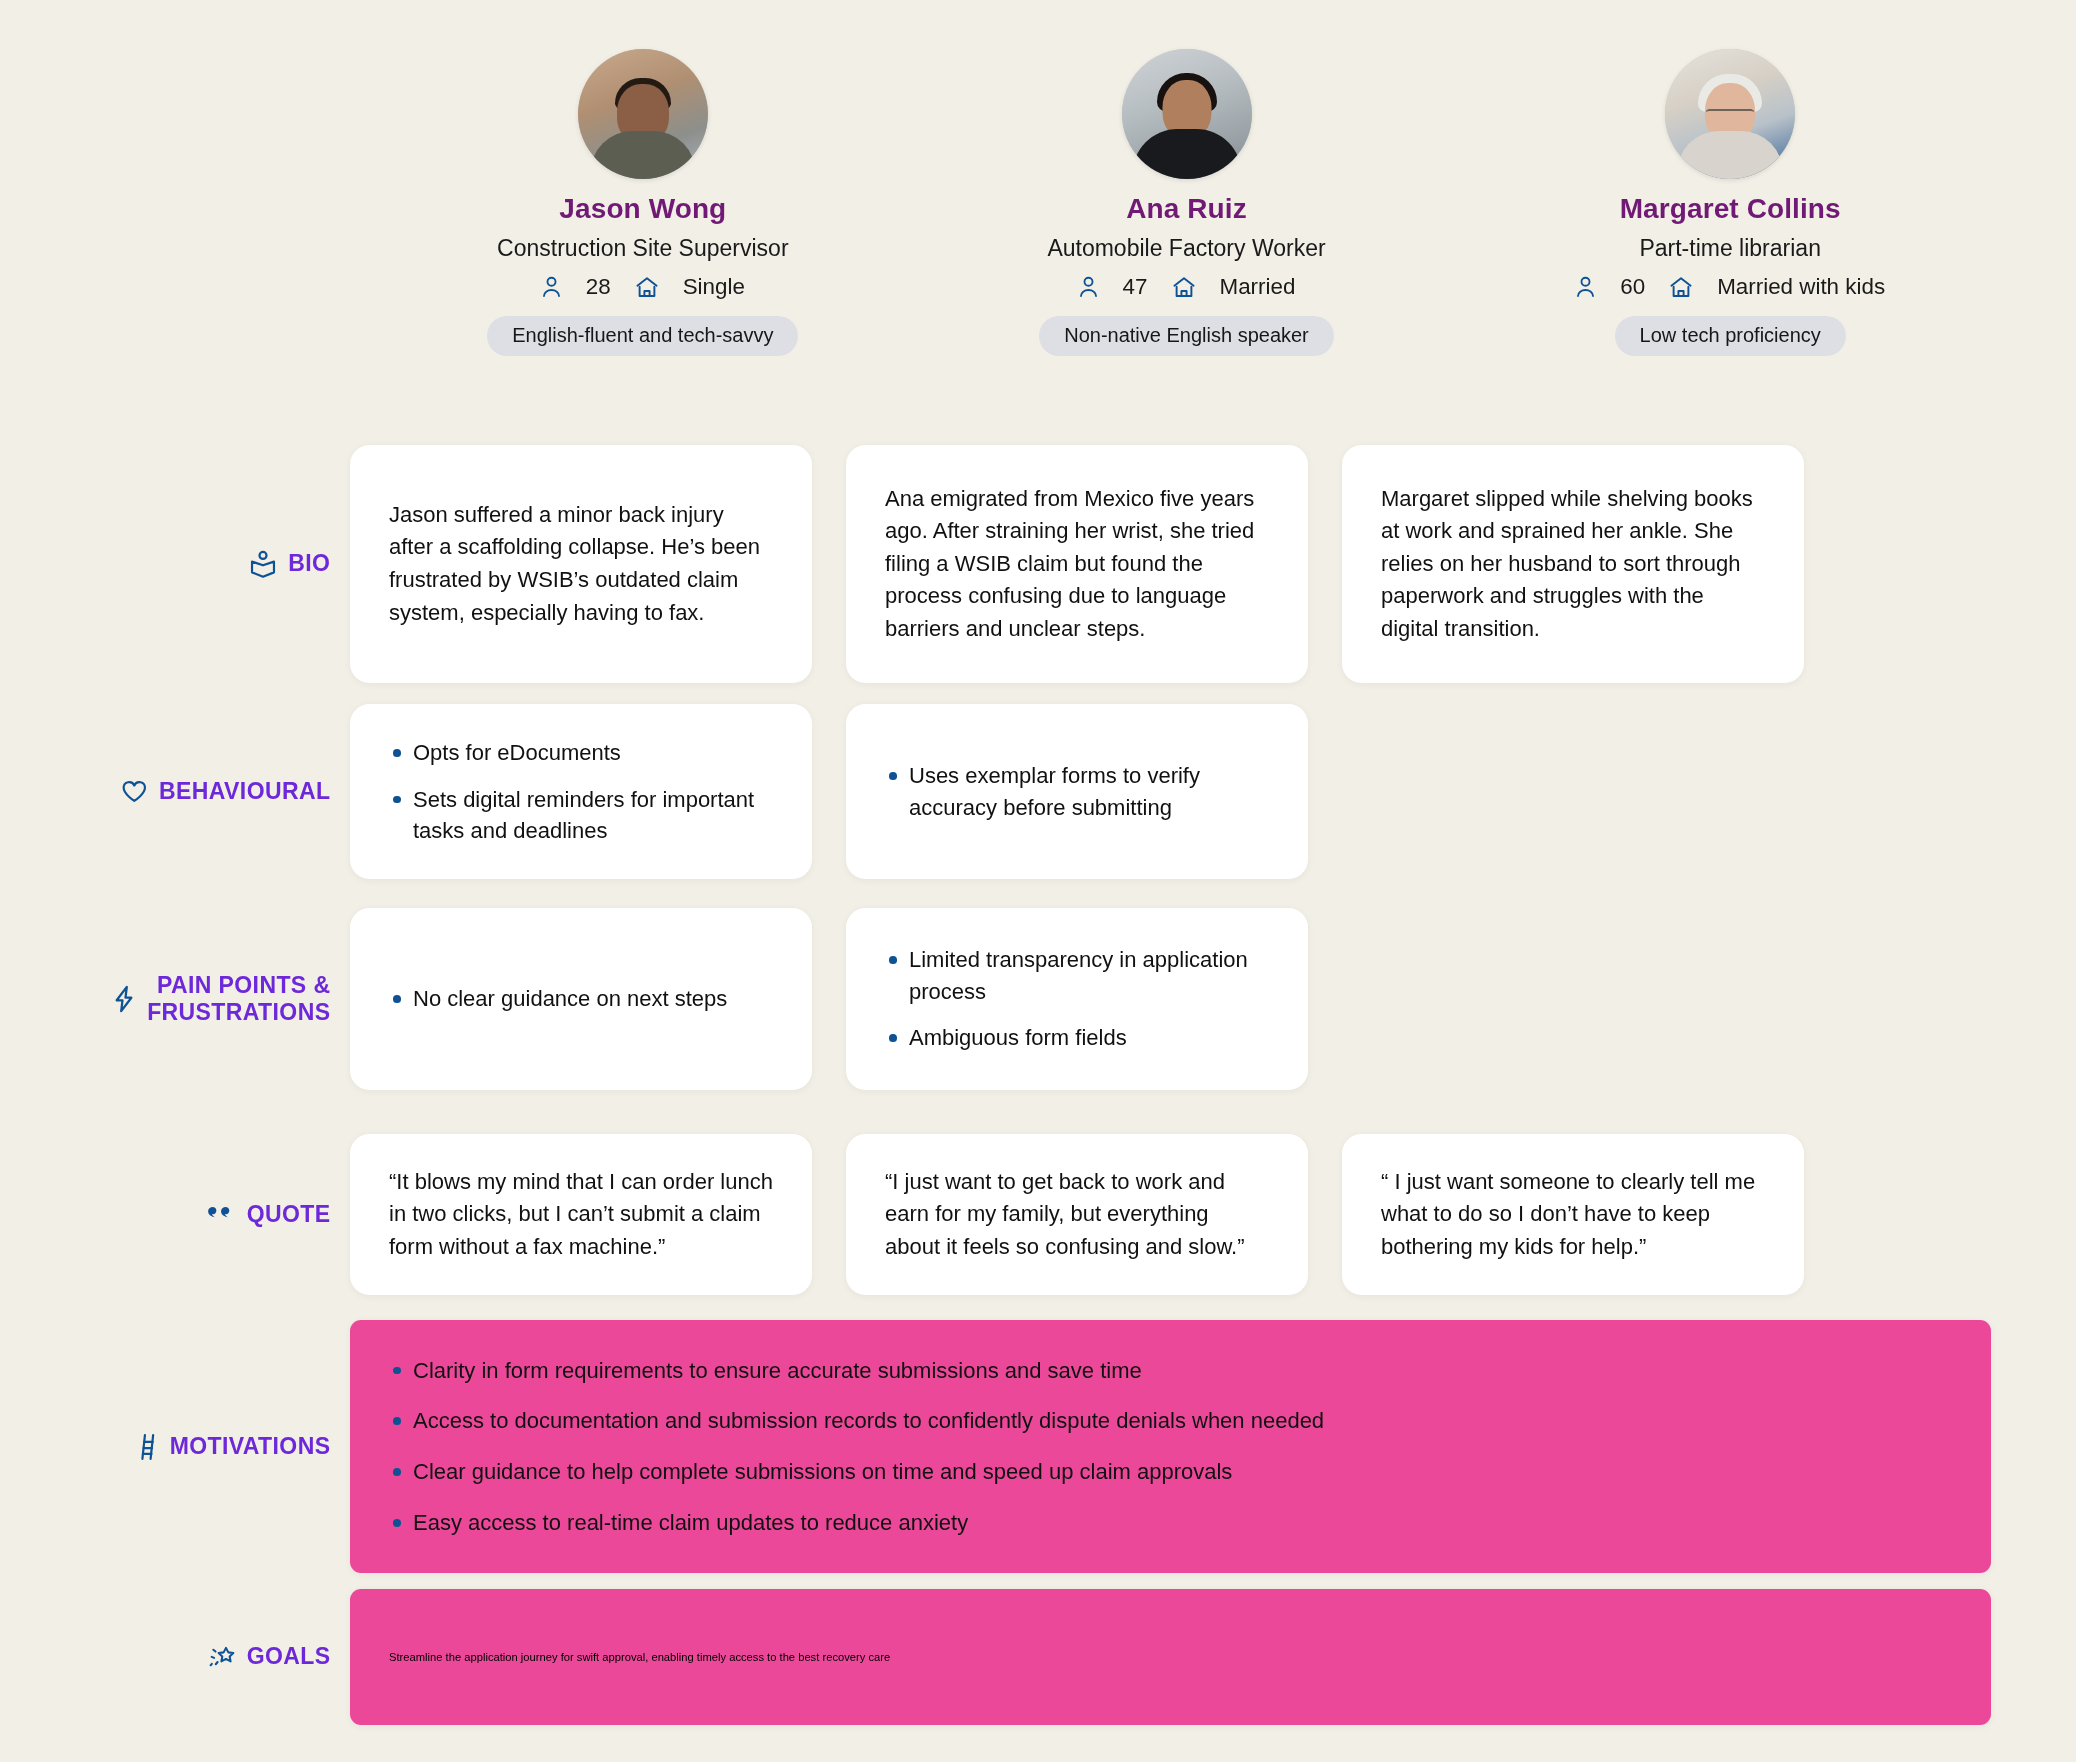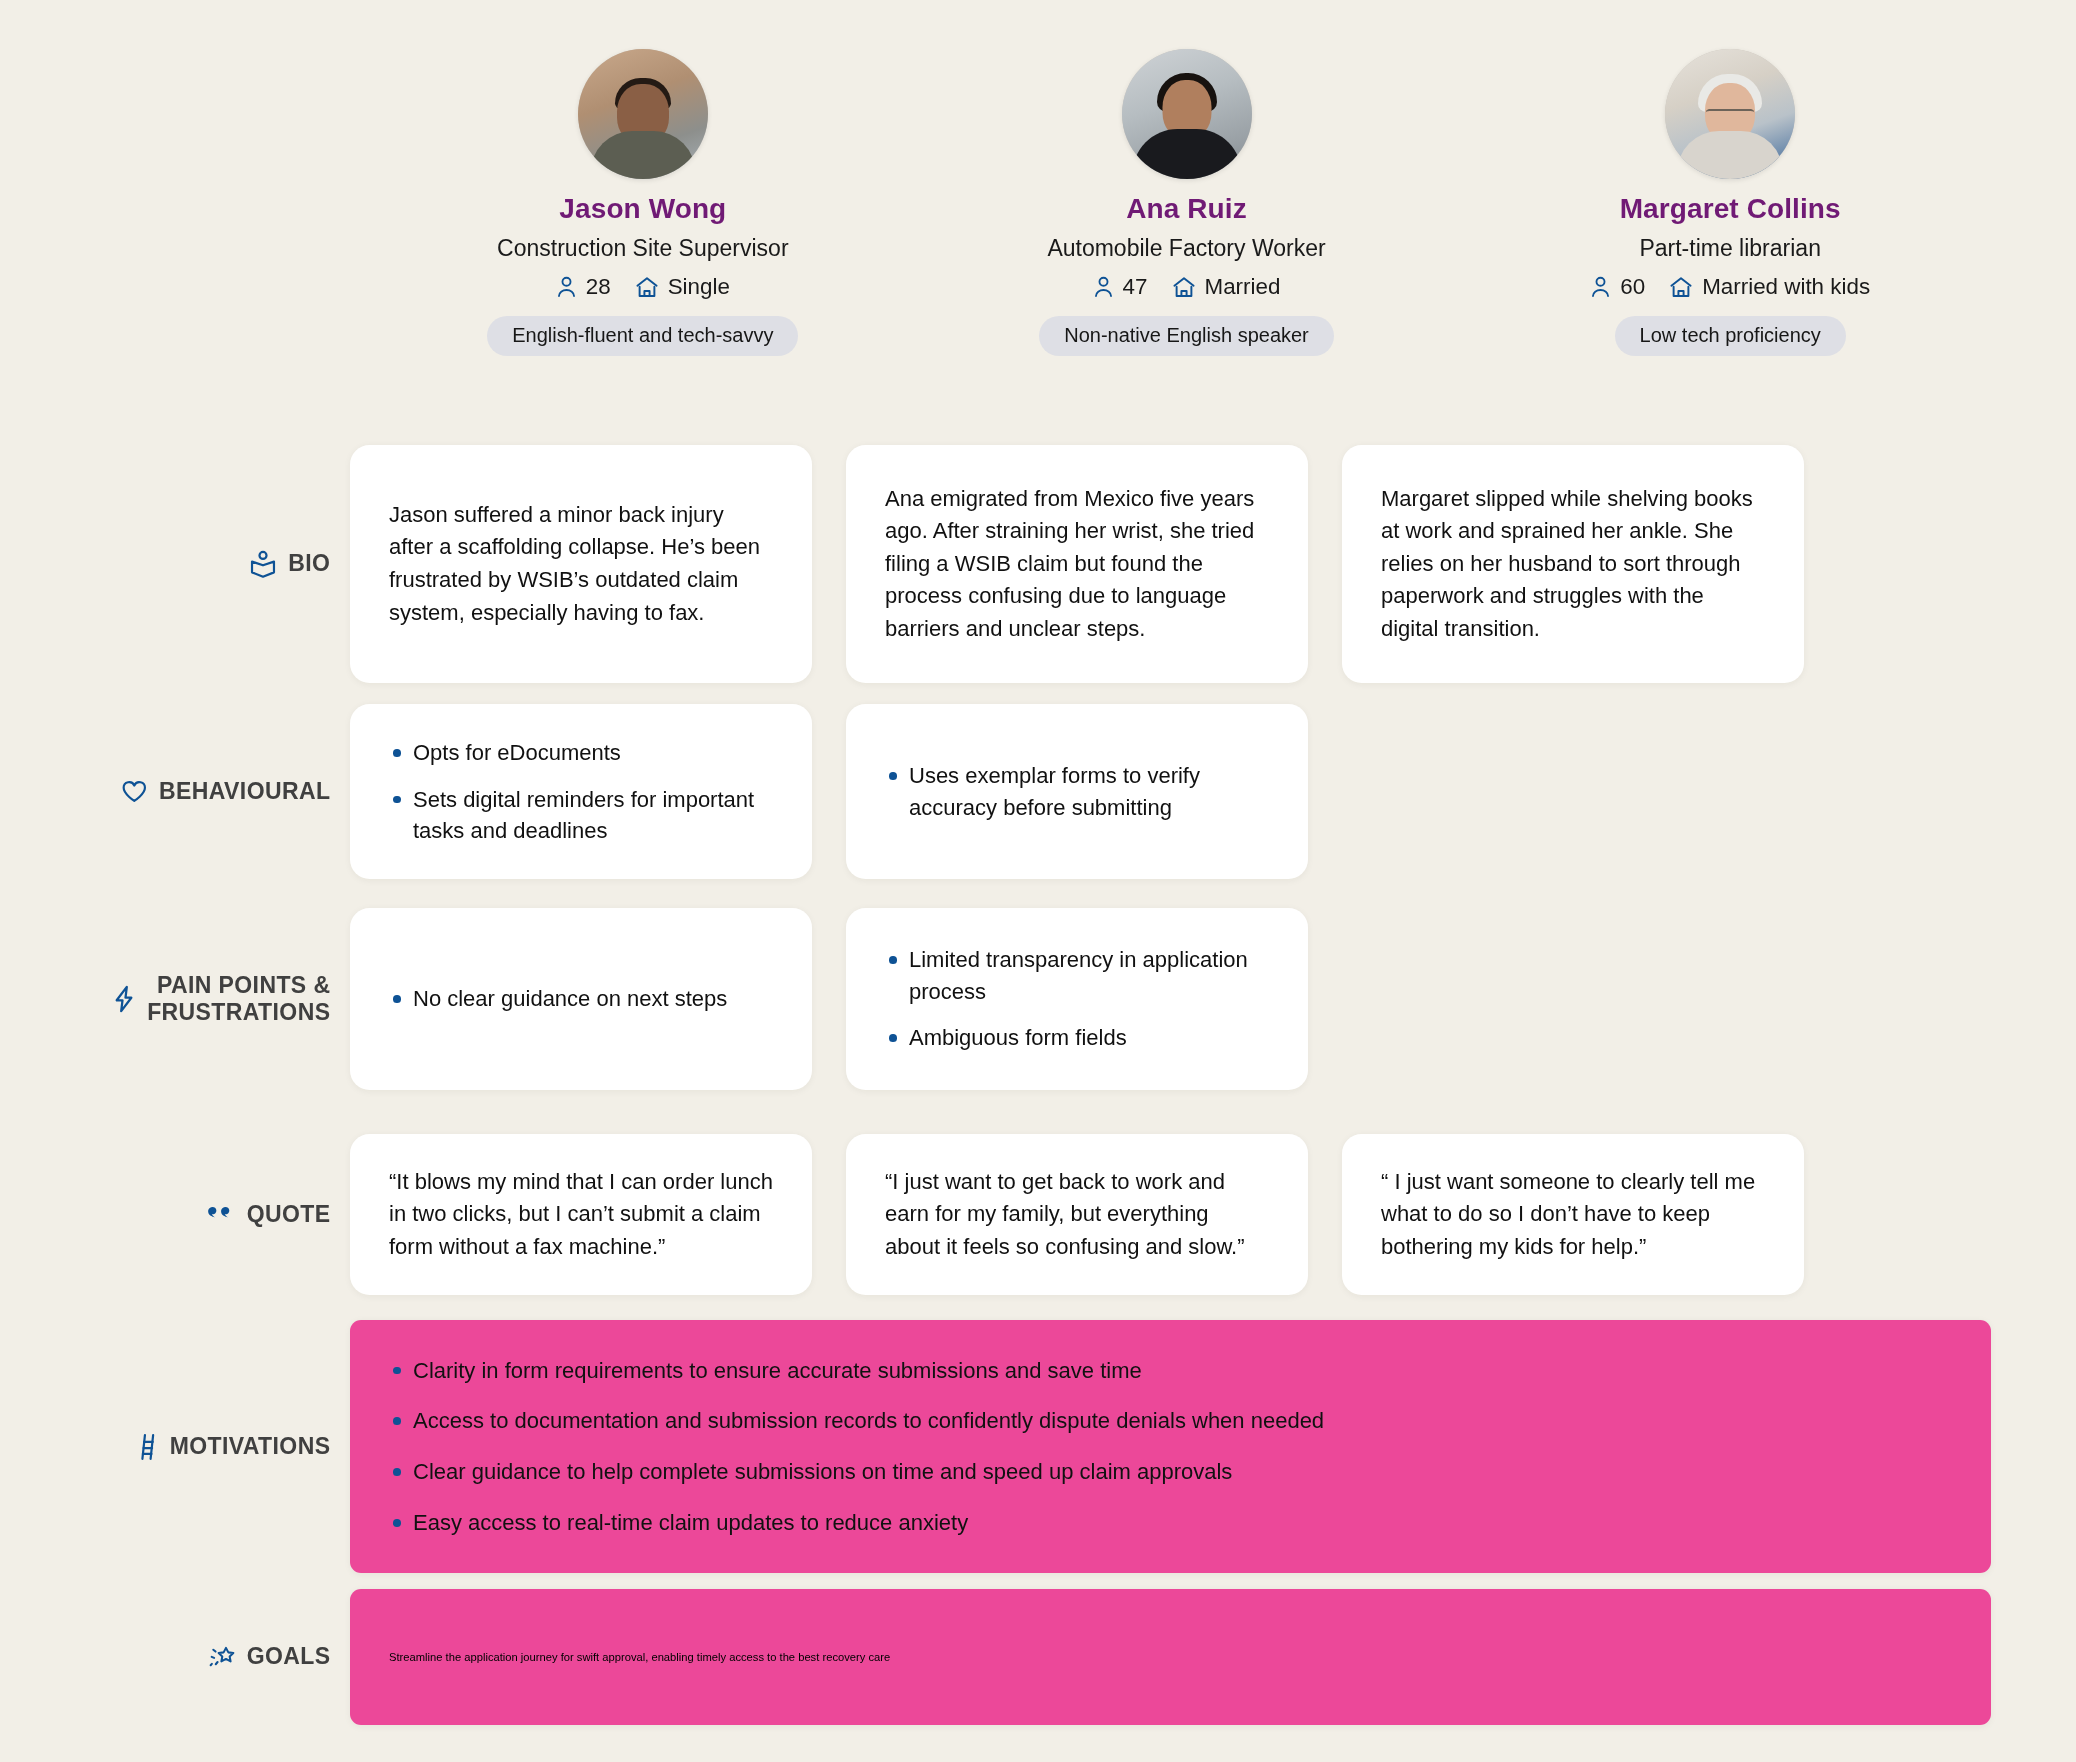--- a/index.html
+++ b/index.html
@@ -87,21 +87,21 @@
     white-space: nowrap;
   }
   .persona-meta {
     margin-top: 12.6px;
     display: flex;
     align-items: center;
     gap: 24px;
     font-size: 22.4px;
     color: #1a1a1a;
   }
-  .meta-item { display: flex; align-items: center; gap: 9px; white-space: nowrap; }
+  .meta-item { display: flex; align-items: center; gap: 24px; white-space: nowrap; }
   .meta-item svg { display: block; }
 
   .persona-tag {
     margin-top: 15.4px;
     background: #dedfe5;
     border-radius: 699px;
     padding: 8.4px 25px;
     font-size: 20px;
     color: #171717;
     white-space: nowrap;
@@ -115,21 +115,21 @@
     display: flex;
     align-items: center;
   }
   .row-label {
     width: 350px;
     display: flex;
     align-items: center;
     justify-content: flex-end;
     gap: 11.2px;
     padding-right: 19.6px;
-    color: #404040;
+    color: #6d28d9;
     font-size: 23px;
     font-weight: 700;
     letter-spacing: 0.4px;
     text-transform: uppercase;
     flex-shrink: 0;
   }
   .row-label .lbl-text { text-align: right; line-height: 1.18; }
   .row-label svg { display: block; flex-shrink: 0; }
 
   .cards { display: flex; gap: 0; }

